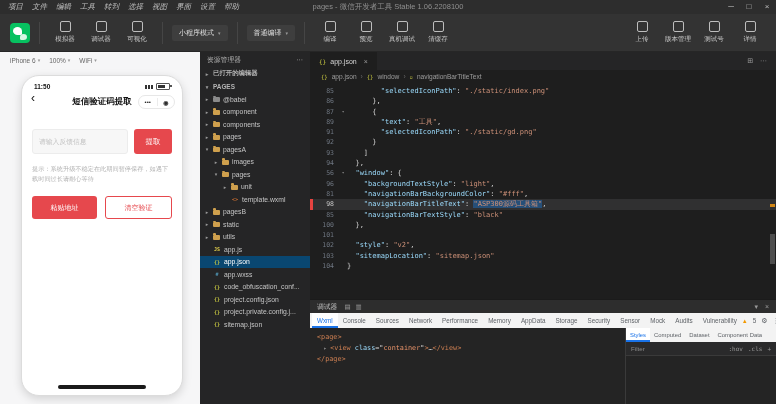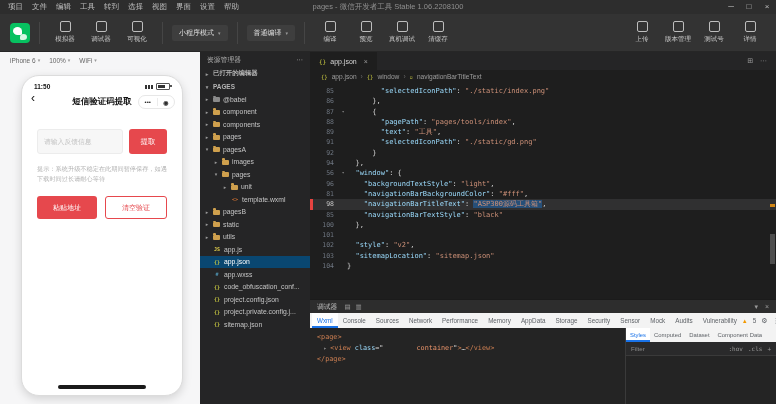--- a/index.html
+++ b/index.html
@@ -1,21 +1,21 @@
 <!DOCTYPE html>
 <html><head>
 <meta charset="utf-8">
 <style>
   html,body{margin:0;padding:0;background:#555;}
   #window{position:relative;width:776px;height:404px;background:#333;overflow:hidden;
     font-family:"Liberation Sans",sans-serif;-webkit-font-smoothing:antialiased;cursor:default;}
   
   .titlebar{position:absolute;top:0;left:0;right:0;height:14px;background:#2d2d2d;display:flex;align-items:center;font-size:7.5px;color:#bdbdbd;}
   .menu-bar{display:flex;gap:9px;padding-left:8px;white-space:nowrap;}
-  .menu-item{color:#bdbdbd;}
+  .menu-item{color:#bdbdbd;font-style:italic;}
   .win-title{position:absolute;left:50%;transform:translateX(-50%);color:#8f8f8f;white-space:nowrap;}
   .win-controls{margin-left:auto;display:flex;}
   .win-btn{width:18px;text-align:center;font-size:8px;line-height:14px;color:#bdbdbd;}
   
   .toolbar{position:absolute;top:14px;left:0;right:0;height:38px;background:#333;border-bottom:1px solid #262626;display:flex;align-items:center;padding:0 10px;box-sizing:border-box;}
   .logo{width:20px;height:20px;background:#07c160;border-radius:4px;position:relative;flex:none;}
   .logo::before{content:"";position:absolute;left:3px;top:4px;width:9px;height:8px;background:#fff;border-radius:50% 50% 20% 50%;}
   .logo::after{content:"";position:absolute;right:3px;bottom:3px;width:7px;height:6px;background:#d9f7e5;border-radius:50% 50% 50% 20%;}
   .tsep{width:1px;height:22px;background:#454545;margin:0 9px;flex:none;}
   .tool-group{display:flex;gap:4px;}
@@ -34,21 +34,21 @@
   .statusbar{display:flex;justify-content:space-between;align-items:center;padding:7px 12px 0;font-size:6.5px;font-weight:bold;color:#111;}
   .statusicons{display:flex;align-items:center;gap:3px;}
   .sig{width:8px;height:4px;background:linear-gradient(to right,#333 0 2px,transparent 2px 3px,#333 3px 5px,transparent 5px 6px,#333 6px 8px);}
   .batt{width:12px;height:5px;border:1px solid #555;border-radius:1px;position:relative;}
   .batt::before{content:"";position:absolute;left:1px;top:1px;bottom:1px;width:7px;background:#333;}
   .batt::after{content:"";position:absolute;right:-2.5px;top:1px;width:1.5px;height:2px;background:#555;}
   .phone-nav{position:relative;height:24px;display:flex;align-items:center;justify-content:center;font-size:8.5px;font-weight:bold;color:#111;}
   .back{position:absolute;left:9px;top:1px;font-size:12px;font-weight:normal;color:#111;}
   .capsule{position:absolute;right:7px;top:5px;width:37px;height:14px;border:1px solid #e7e7e7;border-radius:8px;background:#fff;display:flex;align-items:center;justify-content:space-evenly;font-size:6px;color:#2b2b2b;box-sizing:border-box;}
   .cdiv{width:1px;height:8px;background:#ececec;}
-  .phone-body{padding:15px 15px 0;}
+  .phone-body{padding:15px 10px 0;}
   .input-row{display:flex;gap:6px;align-items:stretch;}
   .fake-input{flex:1;background:#f7f7f7;border:1px solid #ececec;border-radius:3px;display:flex;align-items:center;padding-left:6px;font-size:6.8px;color:#c2c2c2;}
   .extract-btn{width:38px;height:25px;background:#e6484d;color:#fff;border-radius:3px;display:flex;align-items:center;justify-content:center;font-size:7.5px;}
   .hint{margin-top:10px;font-size:6.2px;color:#b2b2b2;line-height:1.65;}
   .btn-row{display:flex;gap:8px;margin-top:12px;}
   .btn{flex:1;height:23px;border-radius:3px;display:flex;align-items:center;justify-content:center;font-size:7px;box-sizing:border-box;}
   .btn-primary{background:#e6484d;color:#fff;}
   .btn-outline{background:#fff;border:1px solid #e6484d;color:#e6484d;}
   .home-indicator{position:absolute;bottom:6px;left:50%;transform:translateX(-50%);width:88px;height:4px;background:#1a1a1a;border-radius:2px;}
   
@@ -94,21 +94,21 @@
   .dbg-tab{padding:0 5px;height:15px;display:flex;align-items:center;white-space:nowrap;box-sizing:border-box;}
   .dbg-tab.active{color:#1a73e8;box-shadow:inset 0 -2px 0 #1a73e8;background:#fff;}
   .dbg-badges{margin-left:auto;display:flex;align-items:center;gap:5px;padding-right:5px;}
   .warn-tri{color:#f29900;font-size:6px;}
   .warn-count{color:#5f6368;}
   .dbg-gear,.dbg-kebab{color:#5f6368;font-size:7px;}
   .dbg-content{flex:1;display:flex;min-height:0;}
   .wxml-pane{flex:1;padding:4px 7px;font-family:"DejaVu Sans Mono",monospace;font-size:6.8px;line-height:11px;white-space:pre;overflow:hidden;}
   .wx-t{color:#cc7f52;}
   .wx-a{color:#9cdcfe;}
-  .wx-s{color:#e8936a;margin-left:33px;}
+  .wx-s{color:#e8936a;}
   .wx-g{color:#8a8a8a;font-size:5.5px;}
   .wx-p,.wx-d{color:#d4d4d4;}
   .sidebar{width:150px;border-left:1px solid #3a3a3a;display:flex;flex-direction:column;flex:none;}
   .sb-tabs{height:14px;background:#f3f3f3;display:flex;align-items:center;font-size:5.9px;color:#5f6368;overflow:hidden;flex:none;}
   .sb-tab{padding:0 4px;height:14px;display:flex;align-items:center;white-space:nowrap;box-sizing:border-box;}
   .sb-tab.active{color:#1a73e8;box-shadow:inset 0 -2px 0 #1a73e8;background:#fff;}
   .sb-filter{height:13px;display:flex;align-items:center;background:#2a2a2b;border-bottom:1px solid #3a3a3a;padding:0 5px;gap:4px;flex:none;}
   .filter-input{flex:1;color:#8a8a8a;font-size:6.2px;}
   .sb-controls{display:flex;gap:5px;color:#9a9a9a;font-size:6px;font-family:"DejaVu Sans Mono",monospace;}
   .sb-body{flex:1;background:#242424;}
@@ -384,24 +384,24 @@
         <span class="bc-icon">{}</span>
         <span class="bc-label">window</span>
         <span class="bc-sep">›</span>
         <span class="bc-icon">▫</span>
         <span class="bc-label">navigationBarTitleText</span>
       </div>
     <div class="code">
         <div class="code-line"><span class="gutter">85</span><span class="fold"></span><span class="code-text">        <span class="ck">"selectedIconPath"</span>: <span class="cs">"./static/index.png"</span></span></div>
         <div class="code-line"><span class="gutter">86</span><span class="fold"></span><span class="code-text">      },</span></div>
         <div class="code-line"><span class="gutter">87</span><span class="fold">▾</span><span class="code-text">      {</span></div>
-        <div class="code-line"><span class="gutter">88</span><span class="fold"></span><span class="code-text">        <span class="ck">"pagePath"</span>: <span class="cs">"pages/tools/index"</span>,</span></div>
         <div class="code-line"><span class="gutter">89</span><span class="fold"></span><span class="code-text">        <span class="ck">"text"</span>: <span class="cs">"工具"</span>,</span></div>
         <div class="code-line"><span class="gutter">91</span><span class="fold"></span><span class="code-text">        <span class="ck">"selectedIconPath"</span>: <span class="cs">"./static/gd.png"</span></span></div>
         <div class="code-line"><span class="gutter">92</span><span class="fold"></span><span class="code-text">      }</span></div>
+        <div class="code-line"><span class="gutter">93</span><span class="fold"></span><span class="code-text">    ]</span></div>
         <div class="code-line"><span class="gutter">94</span><span class="fold"></span><span class="code-text">  },</span></div>
         <div class="code-line"><span class="gutter">56</span><span class="fold">▾</span><span class="code-text">  <span class="ck">"window"</span>: {</span></div>
         <div class="code-line"><span class="gutter">96</span><span class="fold"></span><span class="code-text">    <span class="ck">"backgroundTextStyle"</span>: <span class="cs">"light"</span>,</span></div>
         <div class="code-line"><span class="gutter">81</span><span class="fold"></span><span class="code-text">    <span class="ck">"navigationBarBackgroundColor"</span>: <span class="cs">"#fff"</span>,</span></div>
         <div class="code-line active"><span class="gutter">98</span><span class="fold"></span><span class="code-text">    <span class="ck">"navigationBarTitleText"</span>: <span class="cs csel">"ASP300源码工具箱"</span>,</span></div>
         <div class="code-line"><span class="gutter">85</span><span class="fold"></span><span class="code-text">    <span class="ck">"navigationBarTextStyle"</span>: <span class="cs">"black"</span></span></div>
         <div class="code-line"><span class="gutter">100</span><span class="fold"></span><span class="code-text">  },</span></div>
         <div class="code-line"><span class="gutter">101</span><span class="fold"></span><span class="code-text"></span></div>
         <div class="code-line"><span class="gutter">102</span><span class="fold"></span><span class="code-text">  <span class="ck">"style"</span>: <span class="cs">"v2"</span>,</span></div>
         <div class="code-line"><span class="gutter">103</span><span class="fold"></span><span class="code-text">  <span class="ck">"sitemapLocation"</span>: <span class="cs">"sitemap.json"</span></span></div>

